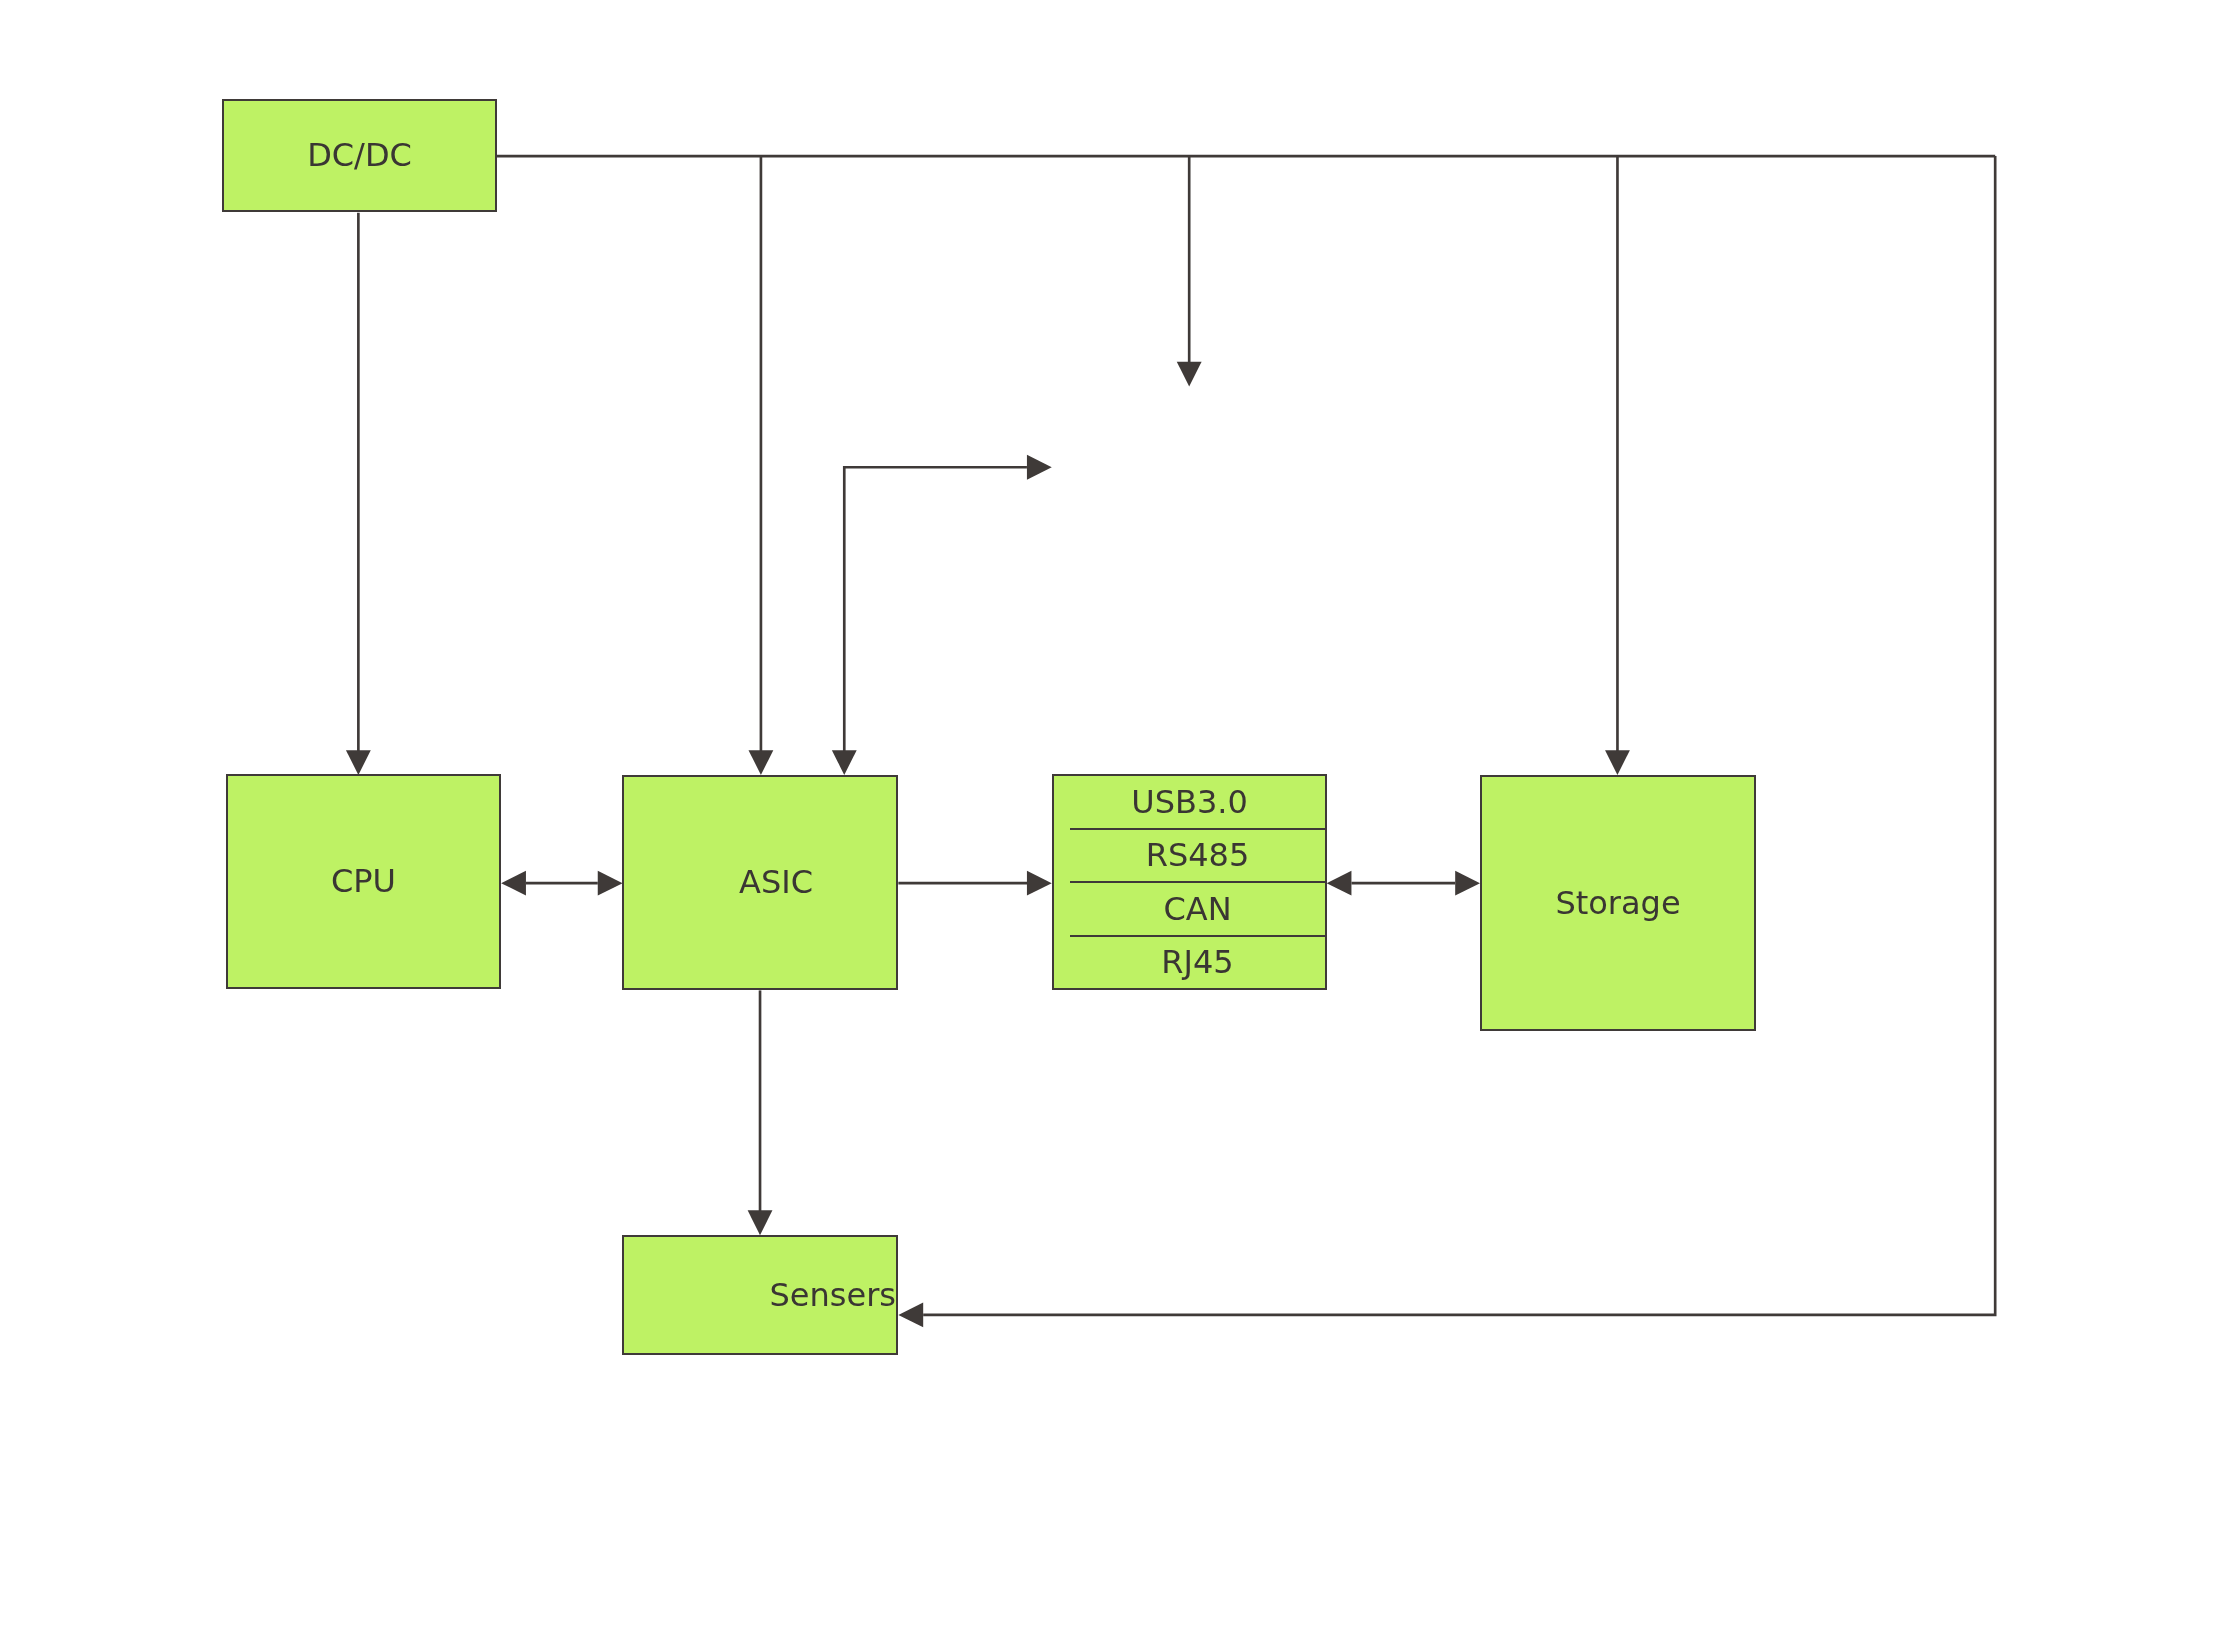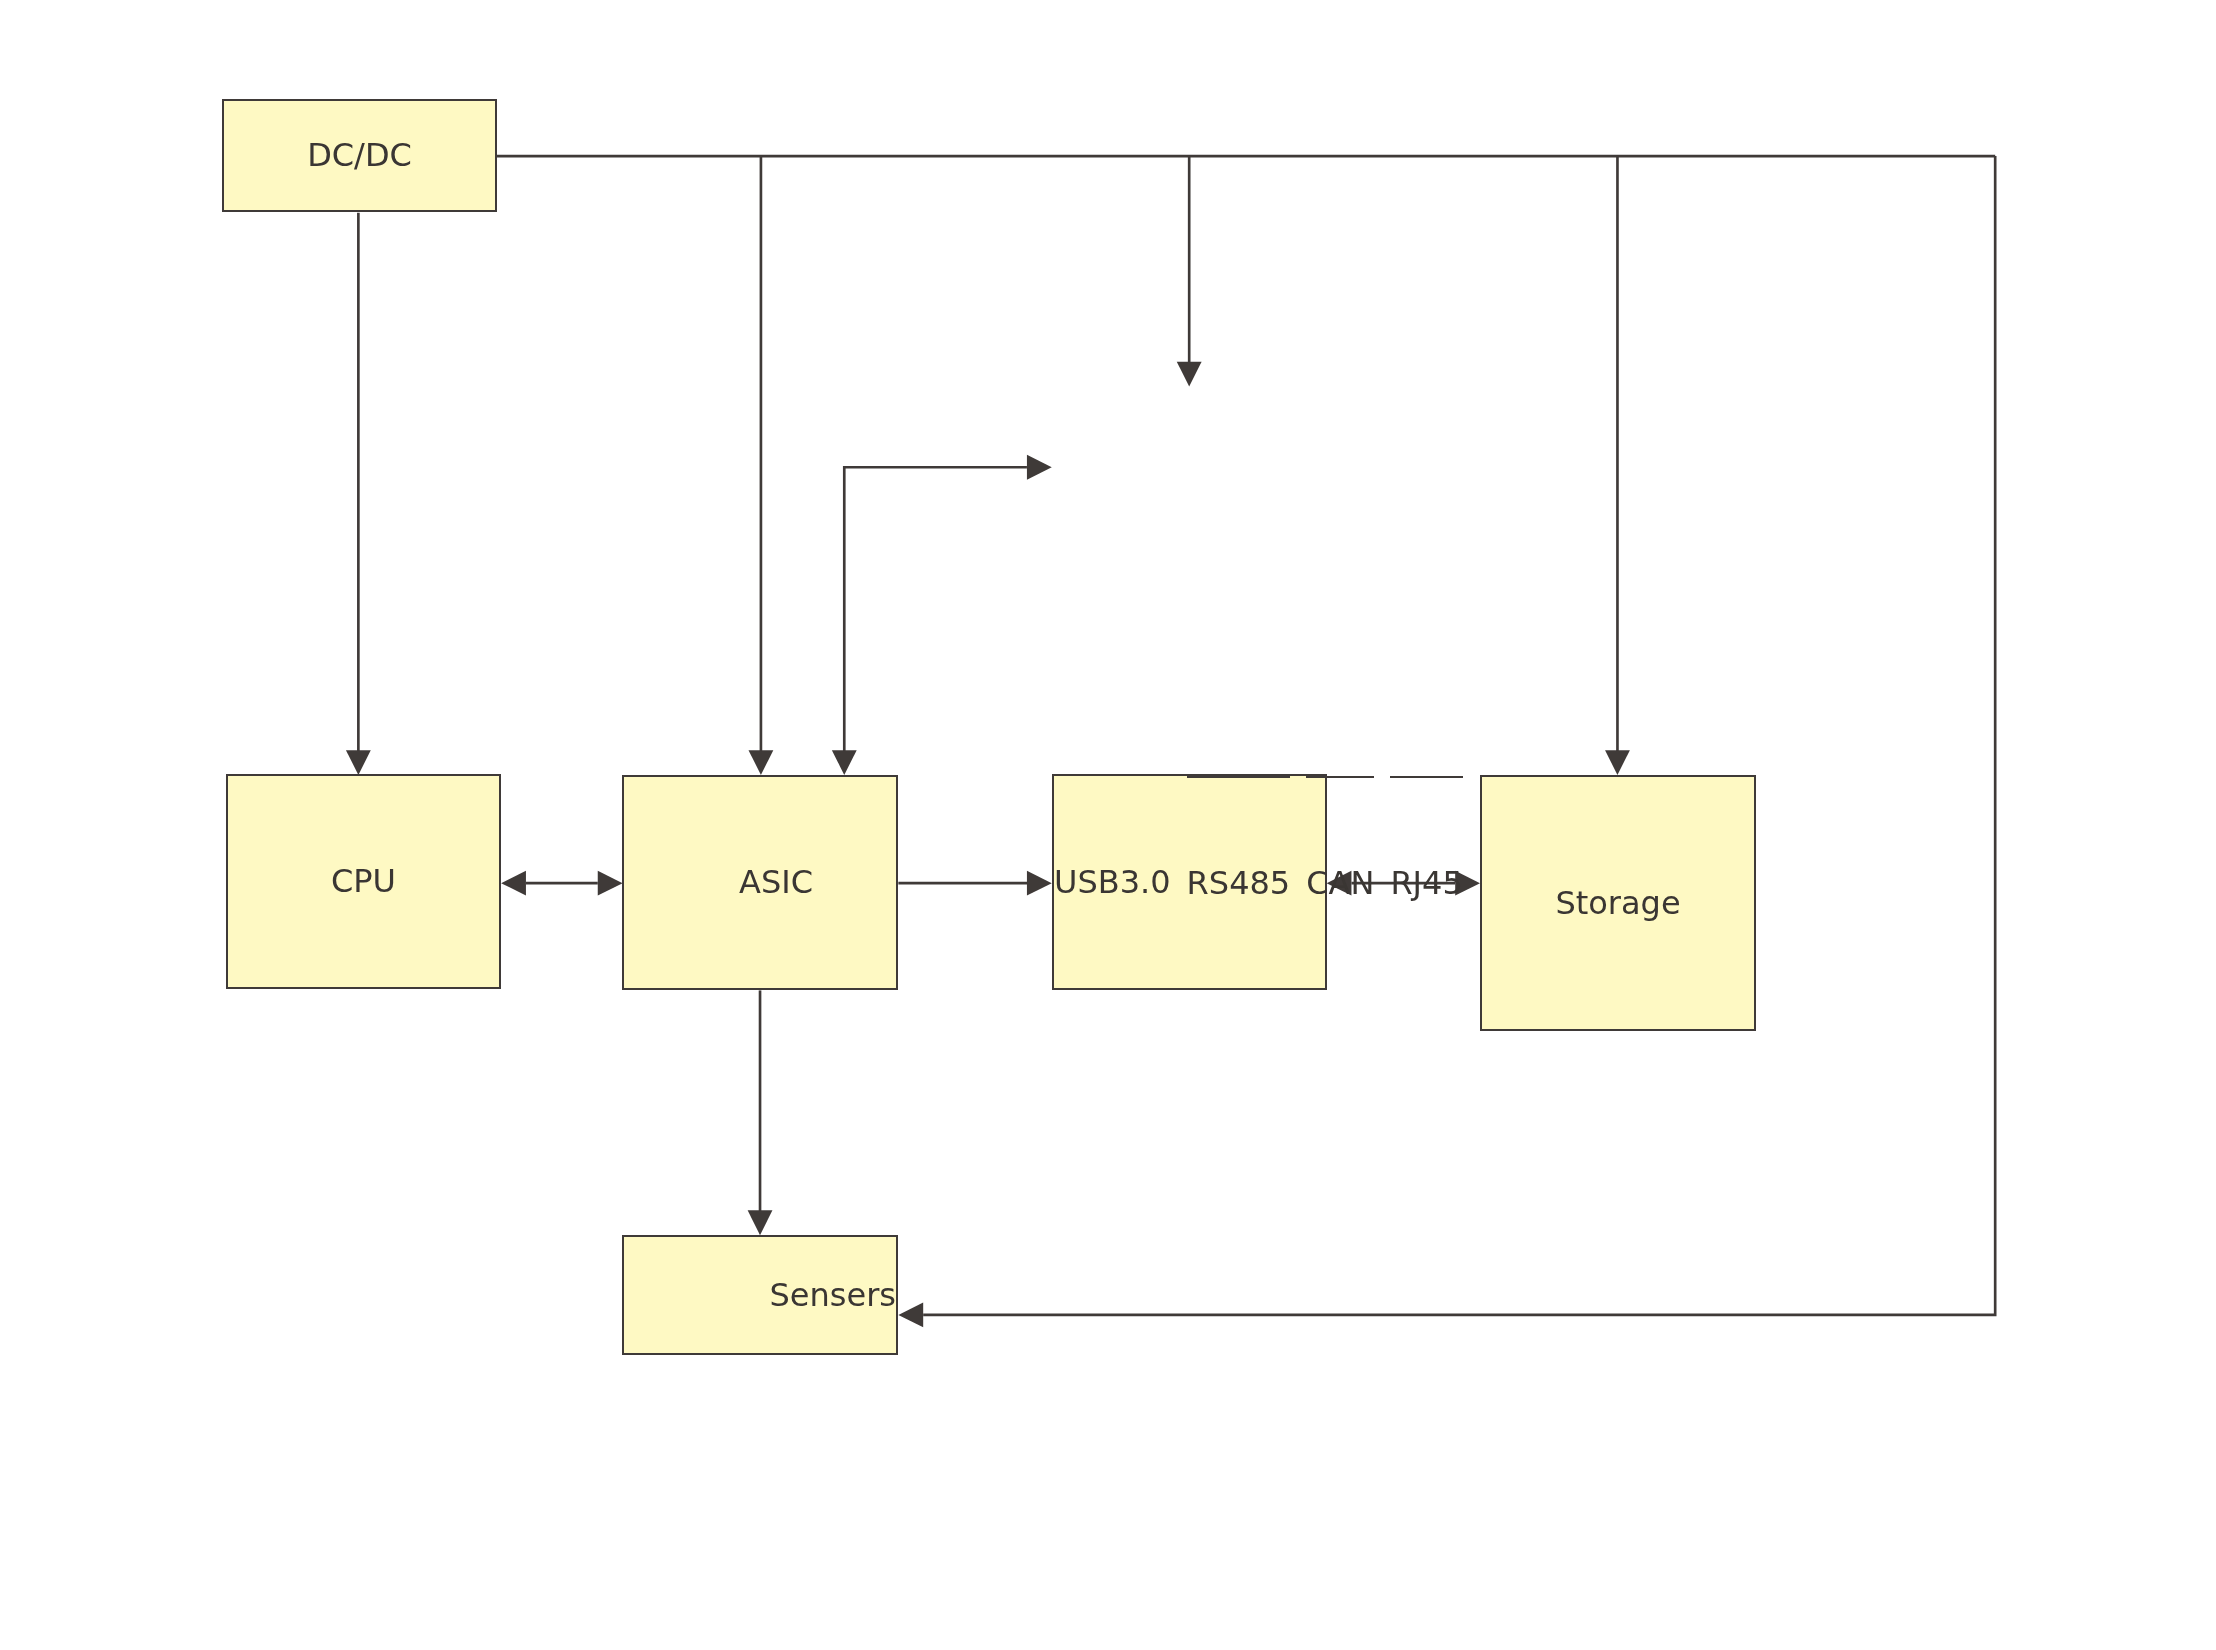--- a/index.html
+++ b/index.html
@@ -27,40 +27,40 @@
     stroke: #3f3a38;
     stroke-width: 3;
   }
   .edge-head {
     fill: #3f3a38;
     stroke: none;
   }
   .node {
     position: absolute;
     box-sizing: border-box;
-    background: #fef9c3;
+    background: #bef264;
     border: 2.7px solid #3f3a38;
     display: flex;
     align-items: center;
     justify-content: center;
     text-align: center;
   }
   .node-label {
     font-size: 32px;
     line-height: 1.2;
     color: #3a3633;
     white-space: pre-line;
   }
   
   #node-dcdc    { left: 222px;  top: 99px;  width: 275px; height: 113px; }
   #node-wifi    { left: 1052px; top: 387px;  width: 275px; height: 160px; }
   #node-cpu     { left: 226px;  top: 774px;  width: 275px; height: 215px; }
   #node-asic    { left: 622px;  top: 775px;  width: 276px; height: 215px; padding-left: 32px; }
   #node-stack   { left: 1052px; top: 774px;  width: 275px; height: 216px;
-                  align-items: stretch; justify-content: stretch;
+                  flex-direction: column; align-items: stretch; justify-content: stretch;
                   padding: 0; }
   #node-storage { left: 1480px; top: 775px;  width: 276px; height: 256px; }
   #node-sensors { left: 622px;  top: 1235px; width: 276px; height: 120px; justify-content: flex-end; }
   .stack-row {
     flex: 1 1 0;
     display: flex;
     align-items: center;
     justify-content: center;
   }
   .stack-row + .stack-row {

